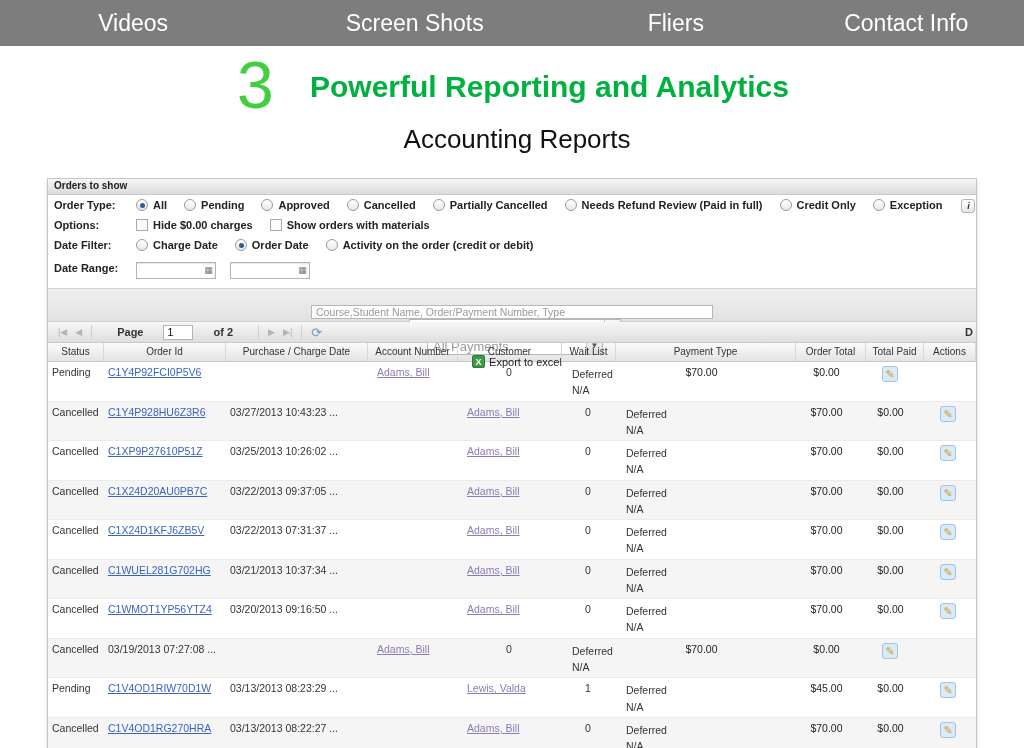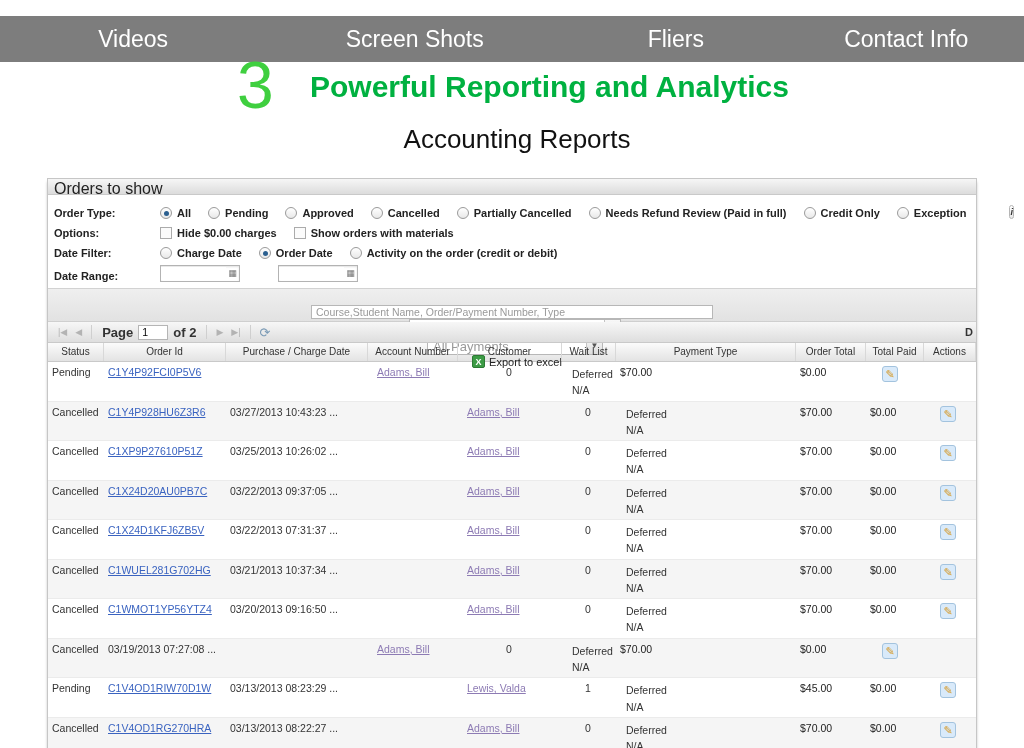--- a/index.html
+++ b/index.html
@@ -6,38 +6,38 @@
     --accent-green:#00b140; --number-green:#3fcf3f; --nav-gray:#7d7d7d;
     --link-blue:#3a63c0; --link-visited:#8d7bb4; --radio-dot:#2b5f8f;
     --cols:56px 122px 142px 90px 104px 54px 180px 70px 58px 1fr;
   }
   *{box-sizing:border-box;margin:0;padding:0;}
   body{background:#fff;}
   .slide{position:relative;width:1024px;height:748px;background:#fff;overflow:hidden;
          font-family:"Liberation Sans",sans-serif;color:#222;}
 
   
-  .topnav{position:absolute;left:0;top:16px;width:1024px;height:46px;background:var(--nav-gray);
+  .topnav{position:absolute;left:0;top:0;width:1024px;height:46px;background:var(--nav-gray);
           display:flex;align-items:center;}
   .topnav .navwrap{display:grid;grid-template-columns:26% 29% 22% 23%;width:100%;}
   .nav-item{color:#fff;font-size:23px;text-align:center;cursor:pointer;white-space:nowrap;}
 
   
   .step-number{position:absolute;left:237px;top:52px;font-size:66px;color:var(--number-green);line-height:1;}
   .page-title{position:absolute;left:310px;top:70px;font-size:30px;font-weight:bold;color:var(--accent-green);}
   .page-subtitle{position:absolute;left:0;top:124px;width:1034px;text-align:center;font-size:26px;color:#111;font-weight:500;}
 
   
   .panel{position:absolute;left:47px;top:178px;width:930px;border:1px solid #c6c6c6;background:#fff;
          box-shadow:0 3px 3px -1px rgba(0,0,0,.45);font-size:10.5px;}
   .section-header{height:16px;background:linear-gradient(#f6f6f6,#dcdcdc);border-bottom:1px solid #c9c9c9;
-         font-size:16px;font-weight:normal;color:#222;padding:1px 0 0 6px;}
+         font-size:10px;font-weight:bold;color:#222;padding:1px 0 0 6px;}
 
   .filters{background:#fff;padding:4px 0 6px 0;}
-  .frow{display:flex;align-items:flex-end;min-height:20px;padding-left:6px;gap:24px;}
+  .frow{display:flex;align-items:flex-start;min-height:20px;padding-left:6px;}
   .flabel{width:82px;font-size:11px;font-weight:bold;color:#222;flex:none;}
   .fcontrols{display:flex;align-items:center;flex-wrap:nowrap;}
   .opt{display:flex;align-items:center;margin-right:17px;white-space:nowrap;}
   .radio{width:12px;height:12px;border-radius:50%;border:1px solid #9a9a9a;background:linear-gradient(#fff,#e8e8e8);
          margin-right:5px;position:relative;flex:none;}
   .radio.selected::after{content:"";position:absolute;left:3px;top:3px;width:5px;height:5px;border-radius:50%;background:var(--radio-dot);}
   .optlabel{font-size:11px;font-weight:bold;color:#222;}
   .checkbox{width:12px;height:12px;border:1px solid #ababab;background:#fbfbfb;margin-right:5px;flex:none;}
   .info-icon{width:14px;height:14px;border:1px solid #b5b5b5;border-radius:3px;background:linear-gradient(#fff,#e6e6e6);
          font-size:9px;font-style:italic;font-weight:bold;color:#333;text-align:center;line-height:13px;margin-left:2px;}
@@ -60,39 +60,39 @@
   .export{display:flex;align-items:center;margin-left:10px;cursor:pointer;}
   .excel-icon{width:13px;height:13px;background:#3c9b45;border:1px solid #2c7a34;border-radius:2px;color:#fff;
          font-size:9px;font-weight:bold;text-align:center;line-height:12px;margin-right:4px;}
   .export-label{font-size:11px;color:#222;}
 
   
   .pager{height:21px;background:linear-gradient(#f7f7f7,#dedede);border-bottom:1px solid #c9c9c9;
          display:flex;align-items:center;padding:0 6px;position:relative;}
   .pgbtn{color:#b3b3b3;font-size:9px;margin:0 4px;cursor:default;line-height:1;}
   .pgsep{width:1px;height:14px;background:#cfcfcf;margin:0 5px;}
-  .pager .pglabel{font-size:13px;font-weight:bold;color:#333;margin:0 5px;}
+  .pager .pglabel{font-size:11px;font-weight:bold;color:#333;margin:0 20px;}
   .page-input{width:30px;height:15px;border:1px solid #b5b5b5;font-size:10.5px;padding:0 3px;}
   .refresh-icon{color:#7a9ab5;font-size:13px;margin-left:4px;cursor:pointer;line-height:1;}
   .pager-right{position:absolute;right:3px;top:4px;font-size:11px;font-weight:bold;color:#333;}
 
   
   .thead{display:grid;grid-template-columns:var(--cols);background:linear-gradient(#fbfbfb,#e3e3e3);
          border-bottom:1px solid #c9c9c9;height:19px;}
   .th{font-size:10px;color:#333;text-align:center;line-height:18px;border-right:1px solid #d8d8d8;
       overflow:hidden;white-space:nowrap;}
   .trow{display:grid;grid-template-columns:var(--cols);min-height:34px;border-bottom:1px solid #ebebeb;background:#fff;}
   .tbody .trow:nth-child(even){background:#f5f5f5;}
   .td{padding:4px 2px 2px 4px;font-size:10.5px;color:#333;overflow:hidden;white-space:nowrap;}
   .td.link a{text-decoration:underline;cursor:pointer;}
   .td.orderid a{color:var(--link-blue);}
   .td.customer{padding-left:9px;} .td.customer a{color:var(--link-visited);}
   .td.wait{text-align:center;padding-left:0;}
   .td.payment{padding-left:10px;line-height:1.55;}
-  .td.money{text-align:left;padding-right:13px;color:#222;}
+  .td.money{text-align:center;padding-right:13px;color:#222;}
   .td.actions{padding-left:16px;}
   .edit-icon{display:inline-block;width:16px;height:16px;background:#d9eafa;border:1px solid #a3c3de;border-radius:3px;
         color:#d69a2a;font-size:11px;text-align:center;line-height:14px;cursor:pointer;}
 </style>
 </head>
 <body>
 
 <div class="slide">
 
   <div class="topnav">

